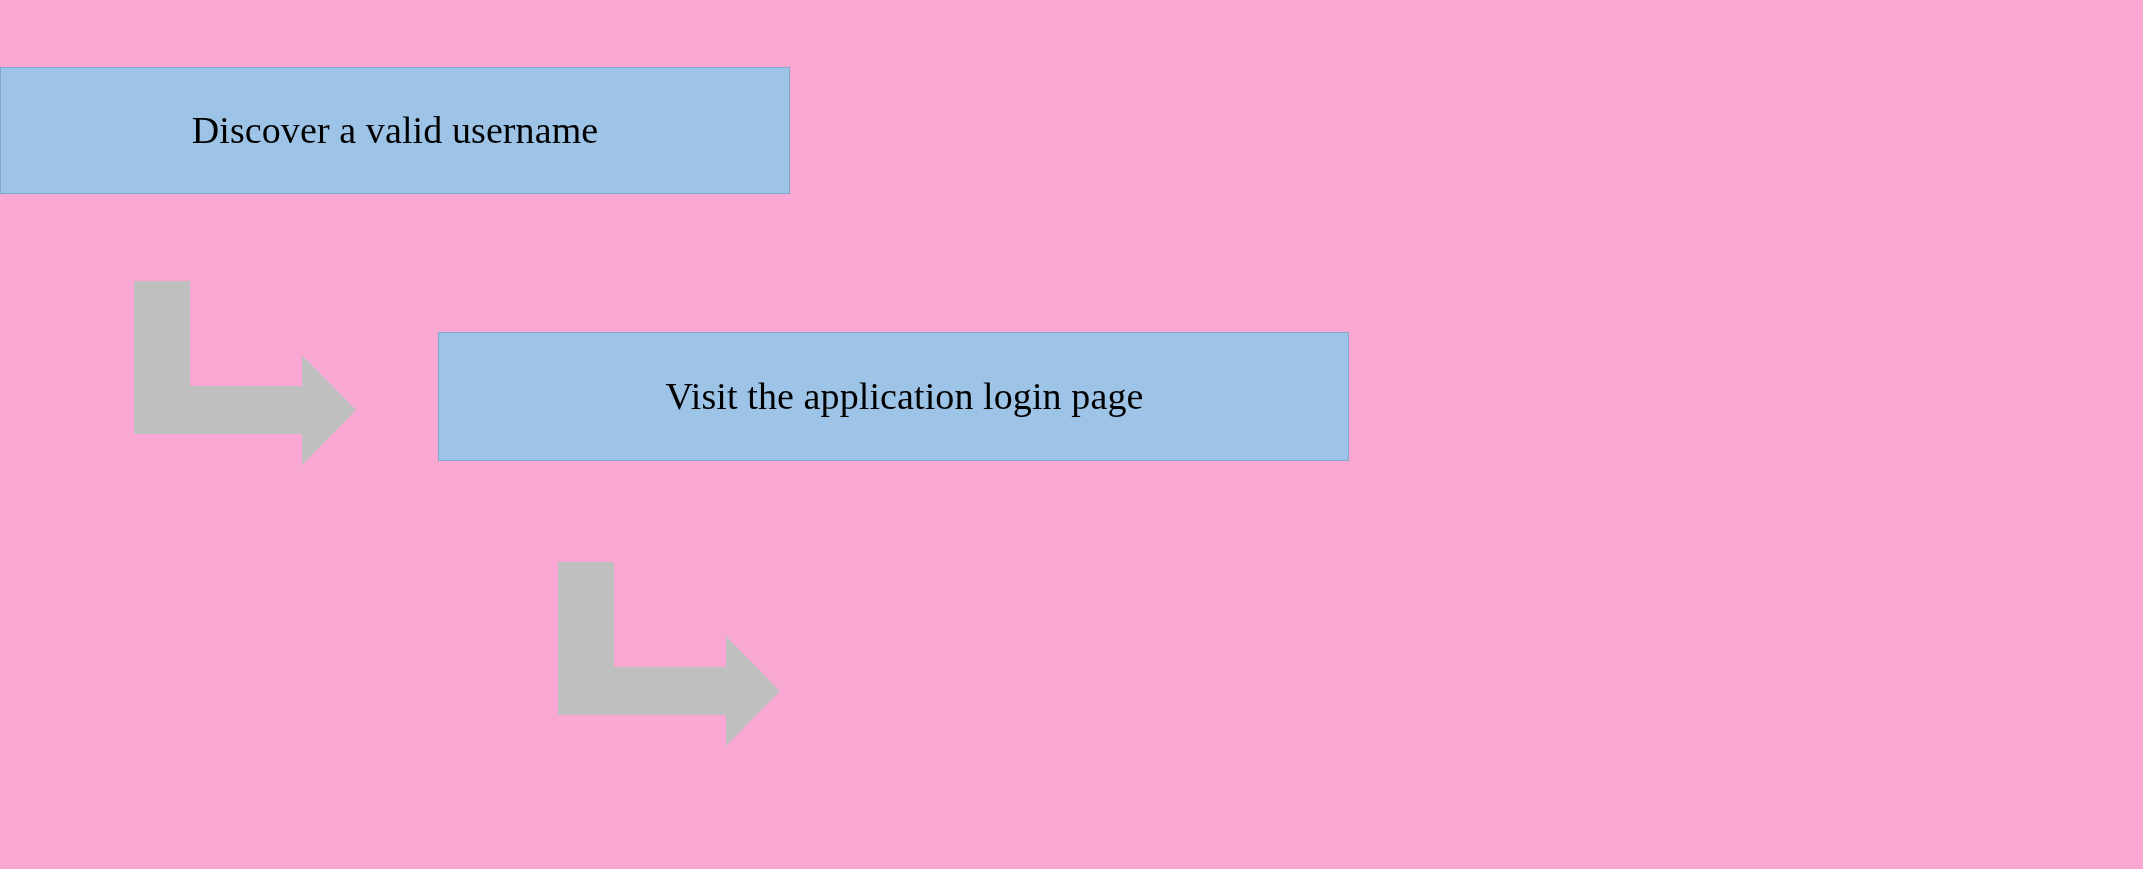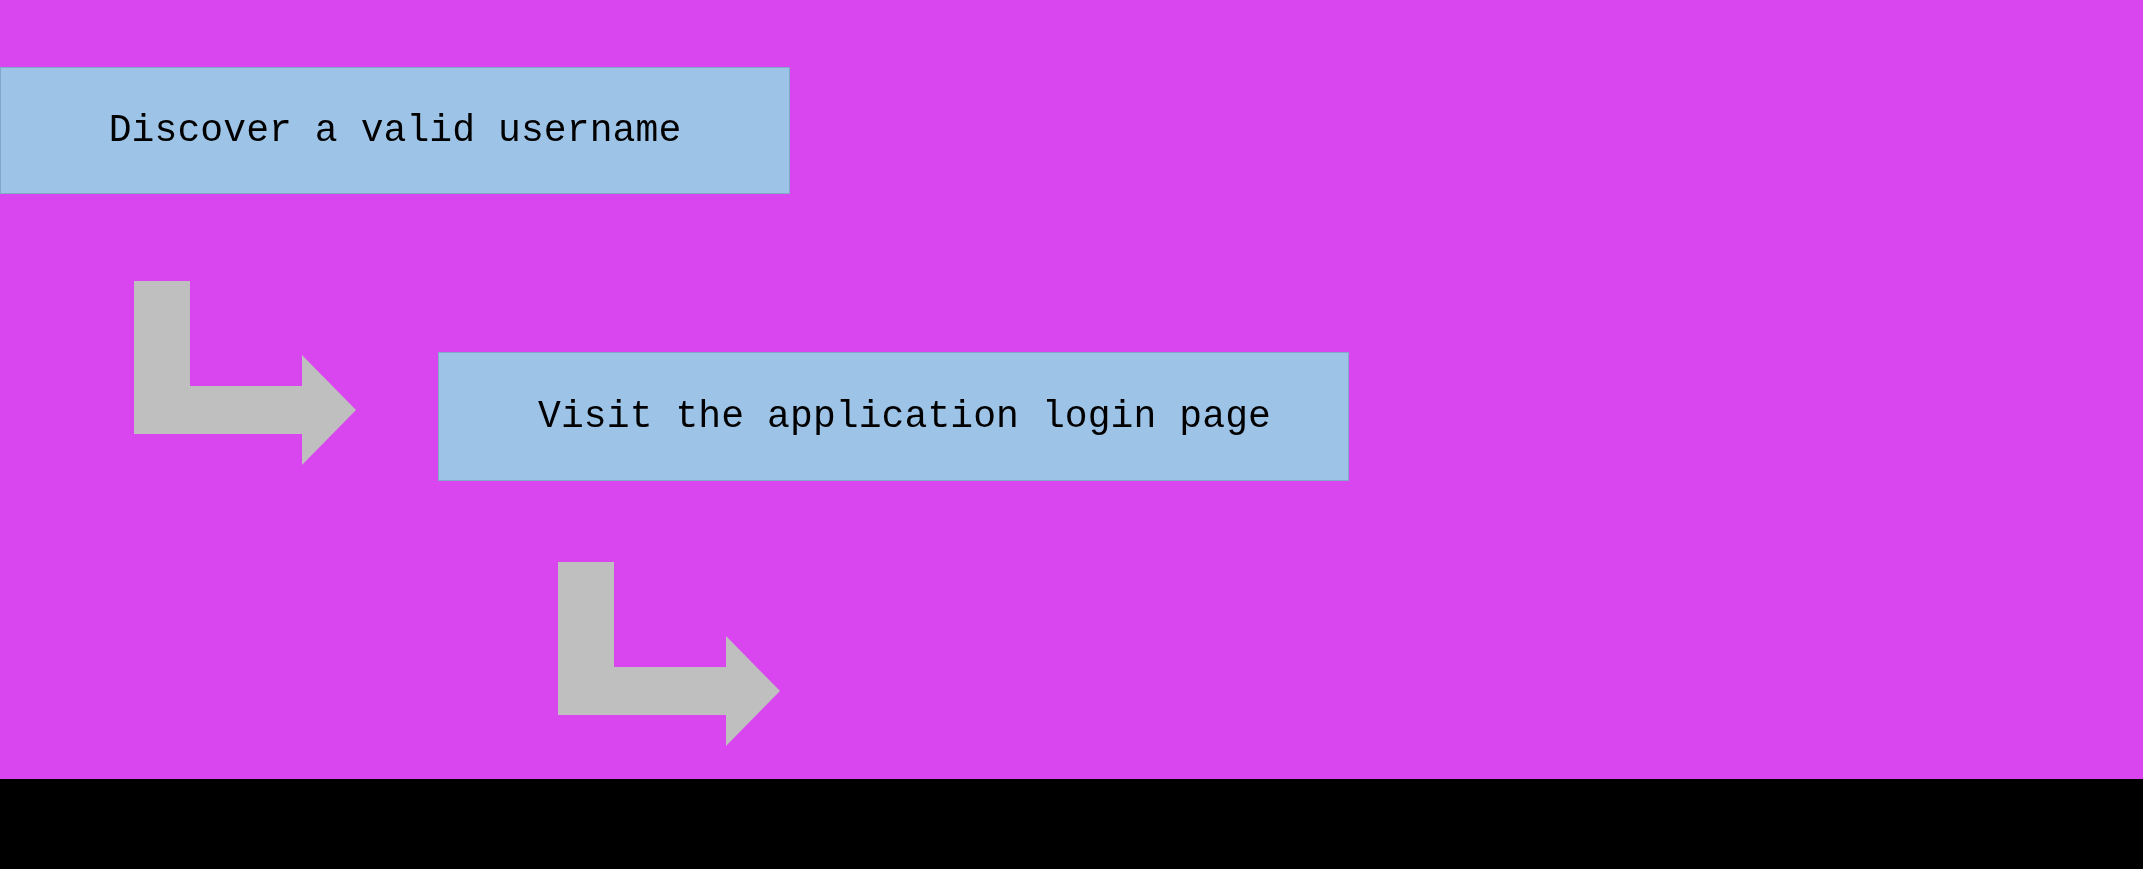--- a/index.html
+++ b/index.html
@@ -3,24 +3,24 @@
 <meta charset="utf-8">
 <style>
   html, body {
     margin: 0;
     padding: 0;
     background: #000000;
   }
   #canvas {
     position: relative;
     width: 2143px;
-    height: 779px;
-    background: #d946ef;
+    height: 869px;
+    background: #f9a8d4;
     overflow: hidden;
-    font-family: Liberation Mono, monospace;
+    font-family: Liberation Serif, serif;
   }
   .flow-box {
     position: absolute;
     background: #9DC3E6;
     border: 1px solid #7FA8C9;
     box-sizing: border-box;
     display: flex;
     align-items: center;
     justify-content: center;
     color: #000000;
@@ -32,21 +32,21 @@
     padding: 0 14px;
   }
   .flow-box.step-1 {
     left: 0px;
     top: 67px;
     width: 790px;
     height: 127px;
   }
   .flow-box.step-2 {
     left: 438px;
-    top: 352px;
+    top: 332px;
     width: 911px;
     height: 129px;
     padding-left: 36px;
   }
   .flow-box.step-3 {
     left: 876px;
     top: 624px;
     width: 1268px;
     height: 122px;
   }

